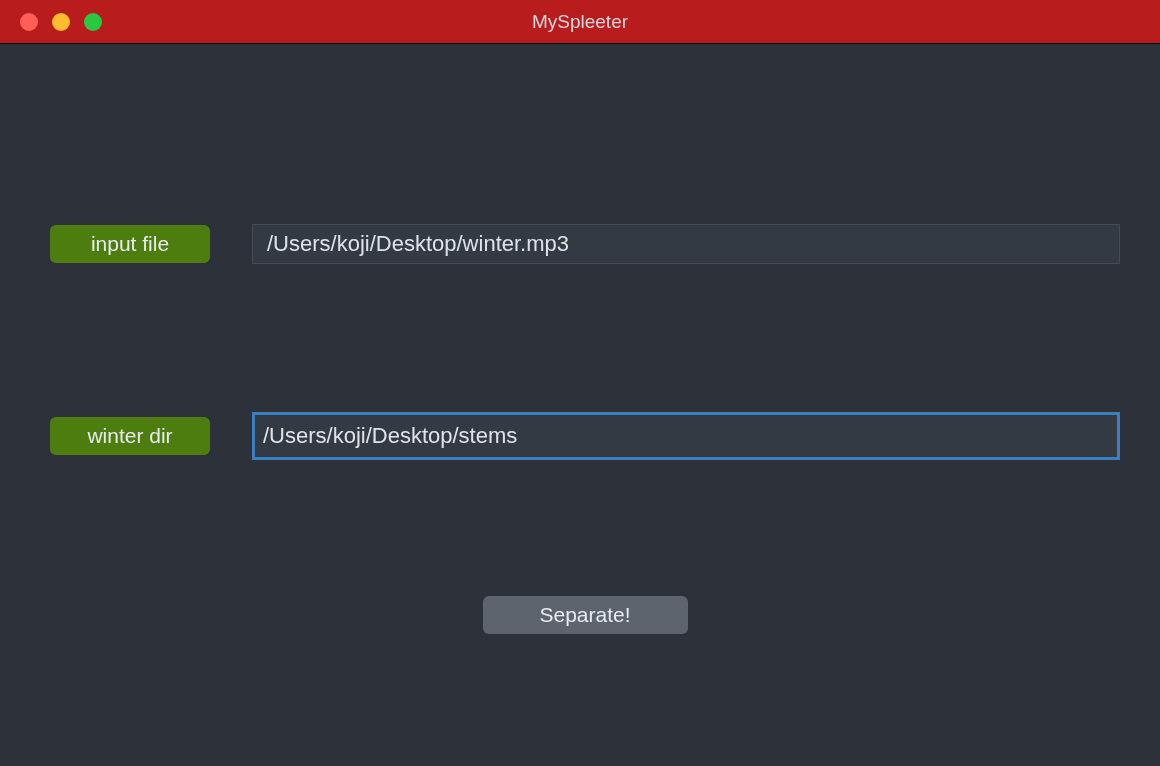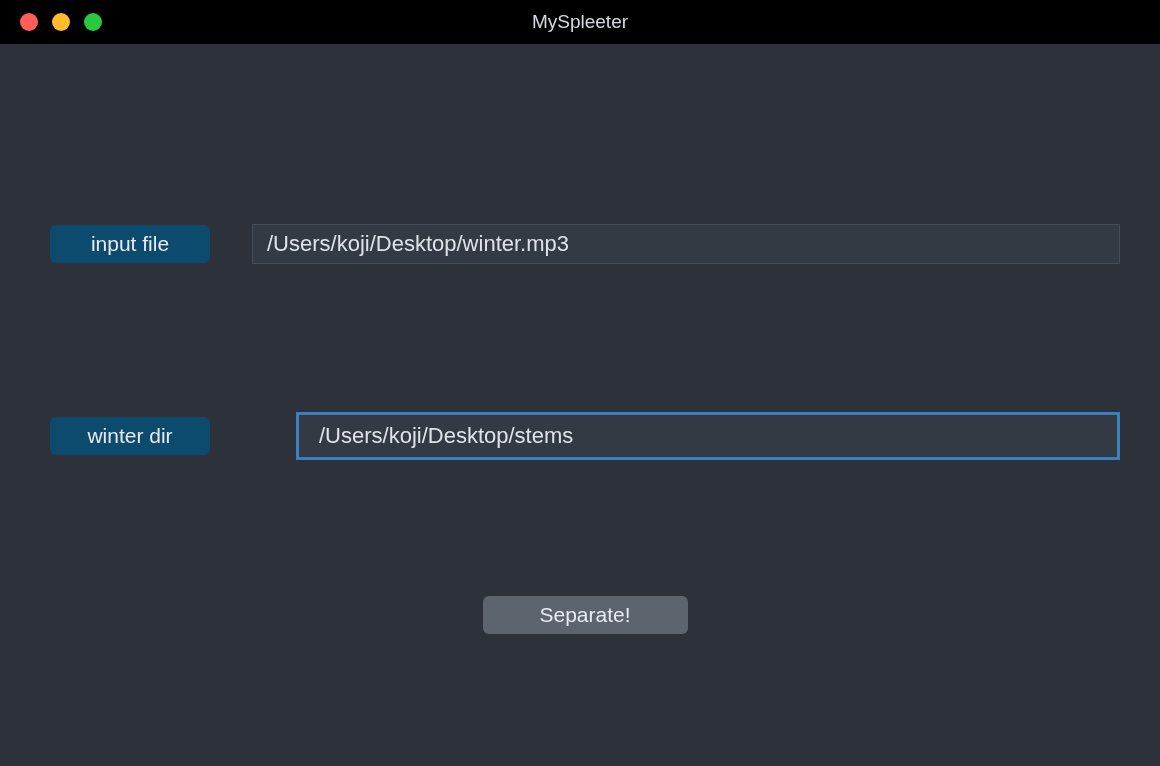--- a/index.html
+++ b/index.html
@@ -15,21 +15,21 @@
       overflow: hidden;
     }
     .window {
       width: 100%;
       height: 100%;
       display: flex;
       flex-direction: column;
     }
     .titlebar {
       height: 44px;
-      background: #000000;
+      background: #b91c1c;
       border-bottom: 1px solid #000000;
       display: flex;
       align-items: center;
       position: relative;
     }
     .traffic-lights {
       display: flex;
       gap: 14px;
       padding-left: 20px;
       align-items: center;
@@ -65,21 +65,21 @@
     }
     .row.input-file-row {
       margin-bottom: 148px;
     }
     .row.output-dir-row {
       margin-bottom: 136px;
     }
     .label-button {
       width: 160px;
       height: 38px;
-      background: #0c4a6e;
+      background: #4d7c0f;
       border: none;
       border-radius: 6px;
       color: #e8ebef;
       font-size: 21px;
       font-weight: 400;
       display: flex;
       align-items: center;
       justify-content: center;
       cursor: pointer;
       font-family: inherit;
@@ -91,22 +91,21 @@
       border: 1px solid #464c55;
       padding: 16px 14px;
       color: #dfe3e8;
       font-size: 22px;
       font-family: inherit;
       outline: none;
     }
     .text-input.focused {
       border: 3px solid #3a7fbf;
       height: 48px;
-      padding: 0 20px;
-      margin-left: 44px;
+      padding: 0 8px;
     }
     .separate-row {
       display: flex;
       justify-content: center;
     }
     .separate-button {
       width: 205px;
       height: 38px;
       background: #5d646e;
       border: none;

